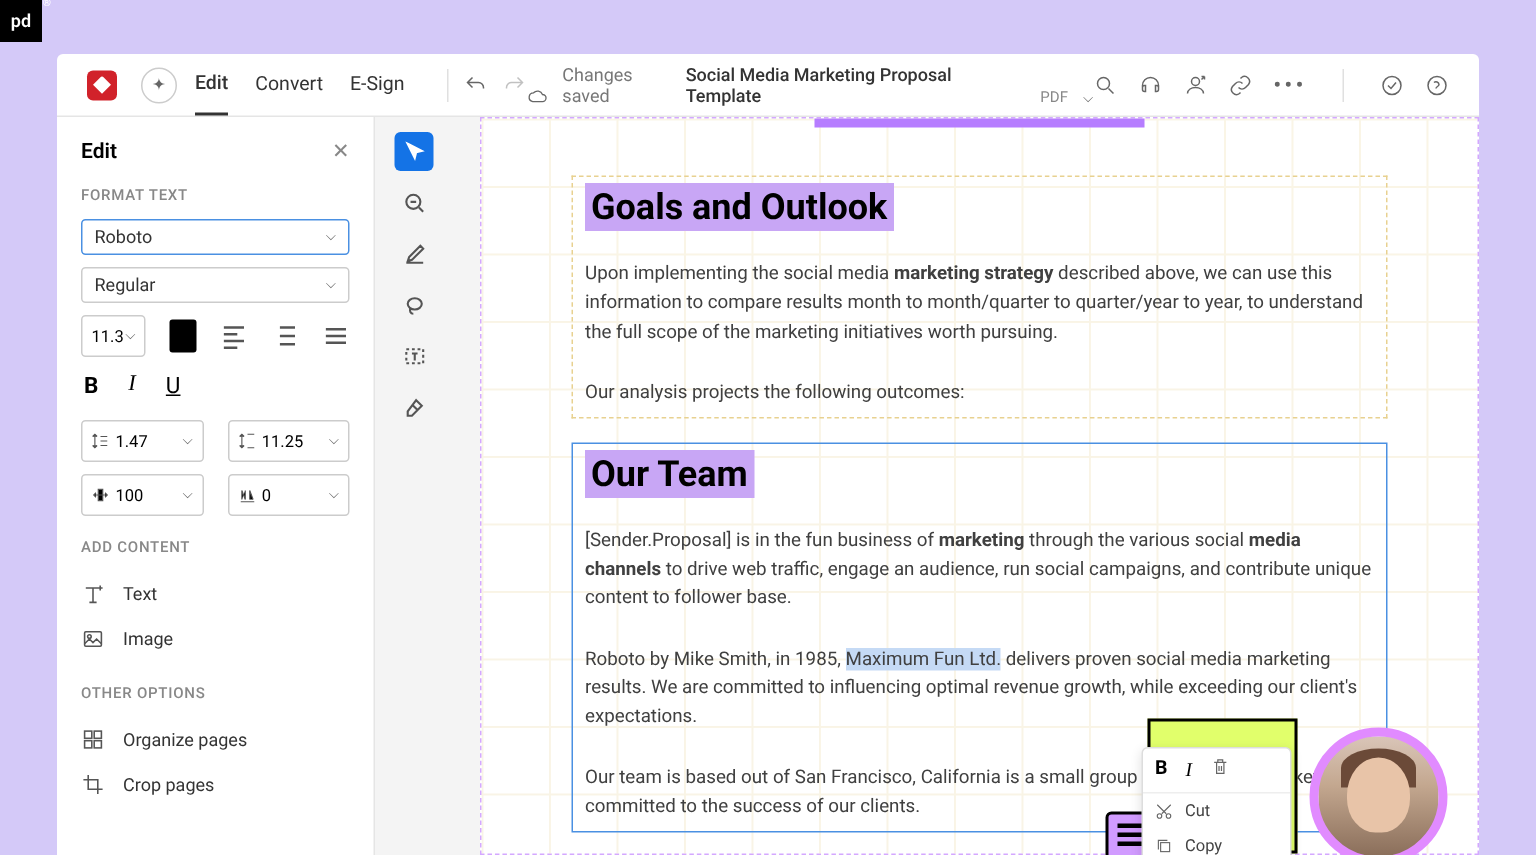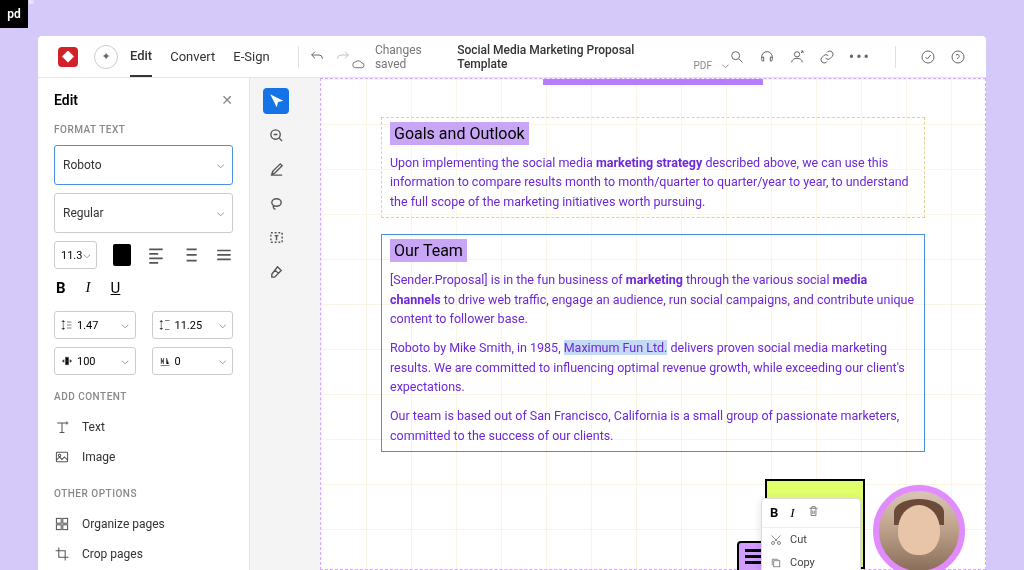--- a/index.html
+++ b/index.html
@@ -18,21 +18,21 @@
 .center{flex:1;display:flex;align-items:flex-end;justify-content:center;gap:10px}
 .saved{font-size:12px;color:#777}
 .docname{font-size:12px;color:#333;font-weight:500}
 .pdftag{font-size:10px;color:#888;margin-left:22px}
 .right{display:flex;align-items:center;gap:14px}
 .body{flex:1;display:flex;overflow:hidden}
 .side{width:212px;border-right:1px solid #e5e5e5;padding:14px 16px;overflow-y:auto}
 .side-head{display:flex;justify-content:space-between;align-items:center;margin-bottom:16px}
 .side-head h2{font-size:14px;font-weight:600}
 .close{font-size:14px;color:#888;cursor:pointer}
-.control{width:100%;height:40px;border:1px solid #ccc;border-radius:3px;margin-bottom:8px;display:flex;align-items:center;padding:0 8px;font-size:12px;color:#333;justify-content:space-between}
+.control{width:100%;height:24px;border:1px solid #ccc;border-radius:3px;margin-bottom:8px;display:flex;align-items:center;padding:0 8px;font-size:12px;color:#333;justify-content:space-between}
 .control.sel{border-color:#4a90e2}
 .chev{font-size:9px;color:#666}
 .row{display:flex;gap:16px;margin-bottom:8px;align-items:center}
 .sm{width:50px;height:28px;border:1px solid #ccc;border-radius:3px;display:flex;align-items:center;padding:0 6px;font-size:11px;justify-content:space-between}
 .swatch{width:22px;height:22px;background:#000;border-radius:2px}
 .tbtn{width:22px;height:22px;display:flex;align-items:center;justify-content:center;cursor:pointer;color:#555}
 .fmt{display:flex;gap:20px;margin:10px 0 14px 2px}
 .fmt span{font-size:15px;font-weight:700;cursor:pointer}
 .fmt .i{font-style:italic;font-family:serif;font-weight:400}
 .fmt .u{text-decoration:underline;font-weight:400}
@@ -45,22 +45,22 @@
 .tools{position:absolute;left:10px;top:10px;width:32px;display:flex;flex-direction:column;gap:8px;align-items:center}
 .tool{width:26px;height:26px;display:flex;align-items:center;justify-content:center;border-radius:4px;cursor:pointer}
 .tool.act{background:#1473e6}
 .tool svg{width:15px;height:15px;stroke:#555;fill:none;stroke-width:1.5}
 .tool.act svg{stroke:#fff;fill:#fff}
 .page{position:absolute;left:70px;top:0;right:0;bottom:0;background:#fff;border:1px dashed #d4a8ff;padding:38px 60px}
 .grid{position:absolute;inset:0;background-image:linear-gradient(#f0e2b8 1px,transparent 1px),linear-gradient(90deg,#f0e2b8 1px,transparent 1px);background-size:45px 45px;opacity:0.35;pointer-events:none}
 .topstrip{position:absolute;top:0;left:50%;transform:translateX(-50%);width:220px;height:6px;background:#b67dff}
 .block{position:relative;border:1px dashed #e8d190;padding:6px 8px;margin-bottom:16px}
 .block.sel{border:1.5px solid #4a90e2}
-.h{font-size:16px;font-weight:400;background:#c8a6f5;display:inline;padding:2px 4px}
-.p{font-size:12.5px;color:#6d28d9;line-height:1.55;margin-top:10px}
+.h{font-size:24px;font-weight:700;background:#c8a6f5;display:inline;padding:2px 4px}
+.p{font-size:12.5px;color:#404040;line-height:1.55;margin-top:21px}
 .p b{font-weight:700}
 .hl{background:#c5daf5}
 .ctx{position:absolute;left:511px;top:420px;width:100px;background:#fff;border:1px solid #ddd;border-radius:4px;box-shadow:0 2px 8px rgba(0,0,0,0.12);z-index:10}
 .ctx-top{display:flex;border-bottom:1px solid #eee;padding:6px 8px;gap:12px}
 .ctx-top span{font-size:13px;cursor:pointer}
 .ctx-top .b{font-weight:700}
 .ctx-top .i{font-style:italic;font-family:serif}
 .ctx-item{display:flex;align-items:center;gap:8px;padding:5px 8px;font-size:11px;color:#444;cursor:pointer}
 .ctx-item svg{width:12px;height:12px;stroke:#666;fill:none}
 .ill{position:absolute;bottom:0;right:120px;width:100px;height:90px;background:#e1ff6b;border:2px solid #000}
@@ -274,20 +274,21 @@
             </svg>
           </div>
       </div>
 
       <div class="page">
         <div class="grid"></div>
         <div class="topstrip"></div>
         <div class="block">
           <span class="h">Goals and Outlook</span>
           <p class="p"><span>Upon implementing the social media </span><b>marketing strategy</b><span> described above, we can use this information to compare results month to month/quarter to quarter/year to year, to understand the full scope of the marketing initiatives worth pursuing.</span></p>
+          <p class="p">Our analysis projects the following outcomes:</p>
         </div>
         <div class="block sel">
           <span class="h">Our Team</span>
           <p class="p"><span>[Sender.Proposal] is in the fun business of </span><b>marketing</b><span> through the various social </span><b>media channels</b><span> to drive web traffic, engage an audience, run social campaigns, and contribute unique content to follower base.</span></p>
           <p class="p"><span>Roboto by Mike Smith, in 1985, </span><span class="hl">Maximum Fun Ltd.</span><span> delivers proven social media marketing results. We are committed to influencing optimal revenue growth, while exceeding our client's expectations.</span></p>
           <p class="p">Our team is based out of San Francisco, California is a small group of passionate marketers, committed to the success of our clients.</p>
         </div>
         <div class="ill">
           <div class="bub2"></div>
           <div class="bub"></div>

